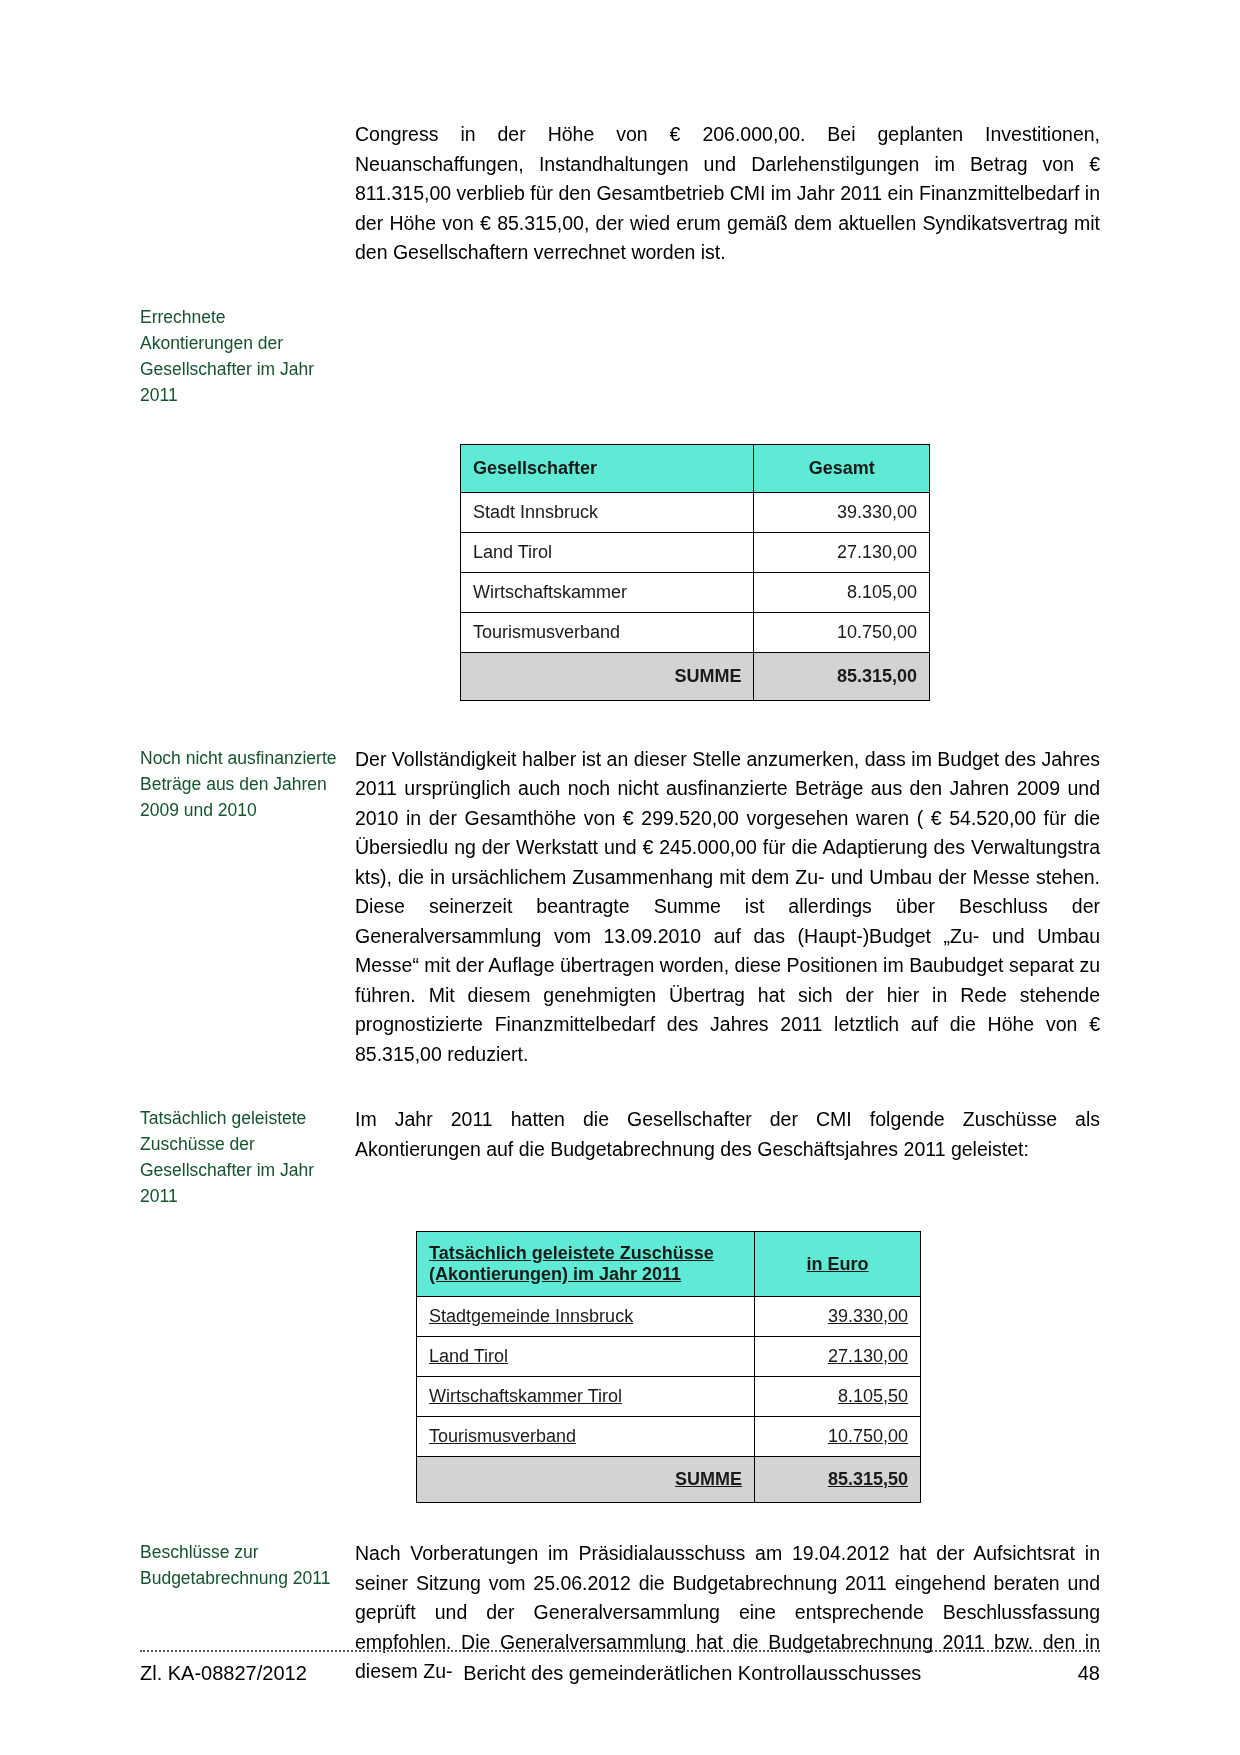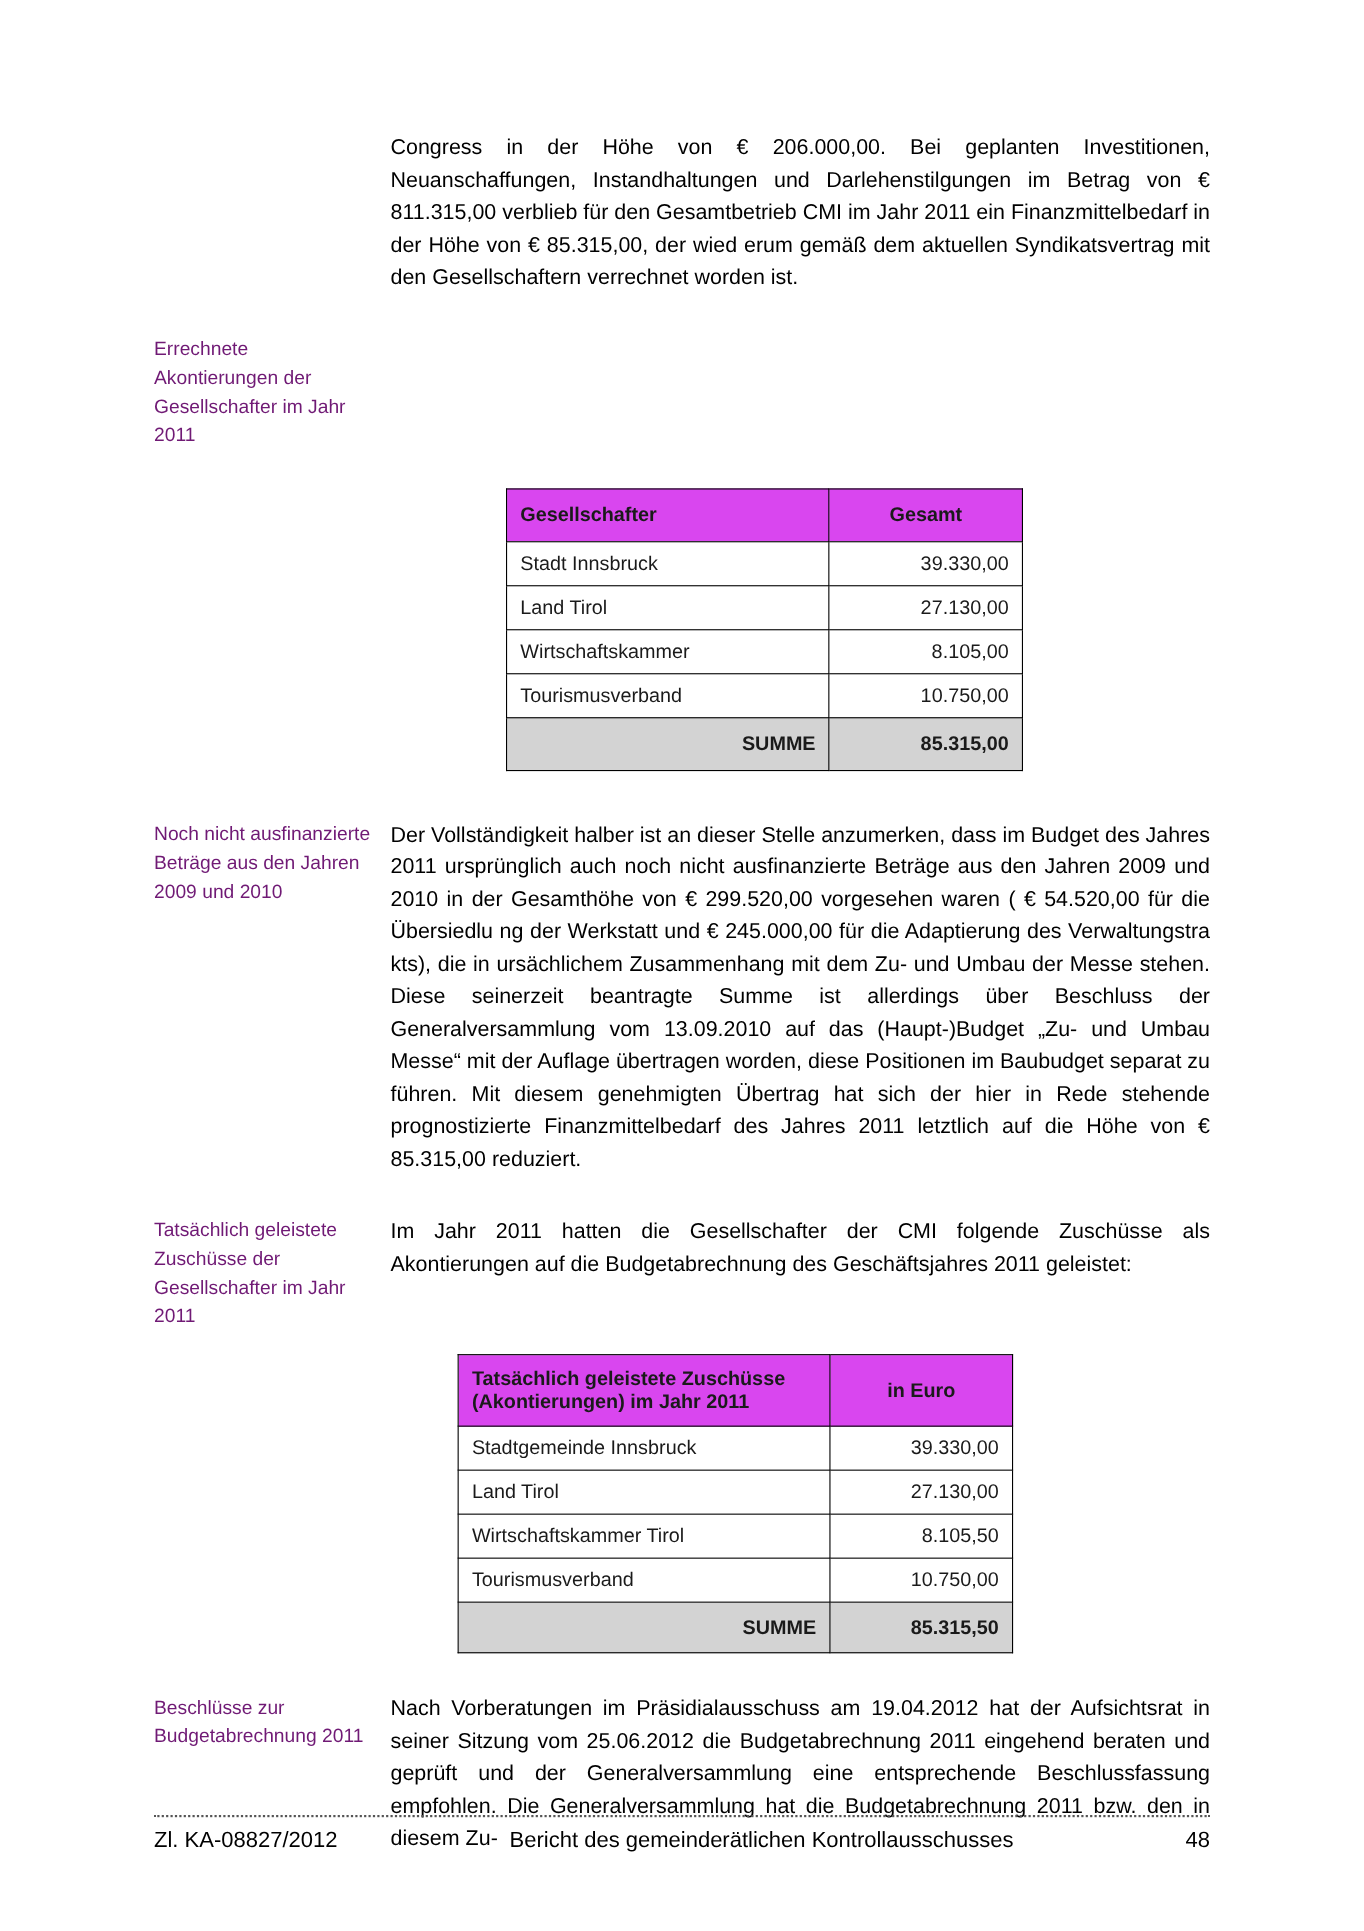--- a/index.html
+++ b/index.html
@@ -22,21 +22,21 @@
     padding: 120px 140px 0 140px;
   }
   .block {
     display: flex;
     align-items: flex-start;
     margin-bottom: 0;
   }
   .margin-note {
     width: 215px;
     flex: 0 0 215px;
-    color: #701a75;
+    color: #14532d;
     font-size: 17.5px;
     line-height: 26px;
     padding-right: 14px;
     box-sizing: border-box;
   }
   .margin-note.empty {
     min-height: 1px;
   }
   .body-col {
     flex: 1 1 auto;
@@ -65,21 +65,21 @@
     background: #fff;
     font-size: 18px;
   }
   table.data td, table.data th {
     border: 1px solid #000;
     padding: 9px 12px;
     font-weight: normal;
     vertical-align: middle;
   }
   table.data thead th {
-    background: #d946ef;
+    background: #5eead4;
     font-weight: bold;
     text-align: left;
   }
   table.data thead th.num {
     text-align: center;
   }
   table.data td.num {
     text-align: right;
     white-space: nowrap;
   }
@@ -97,21 +97,21 @@
 
   
   #table-2 { width: 505px; }
   #table-2 td.label, #table-2 th.label { width: 350px; }
   #table-2 td.num, #table-2 th.num { width: 155px; }
   #table-2 thead th { padding-top: 11px; padding-bottom: 11px; }
   #table-2 thead th.num { vertical-align: middle; }
   #table-2 tr.total td { padding-top: 12px; padding-bottom: 12px; }
 
   .table-offset-1 { margin-left: 150px; }
-  .table-offset-2 { margin-left: 97px; }
+  .table-offset-2 { margin-left: 97px; text-decoration: underline; }
 
   
   .footer {
     position: absolute;
     left: 140px;
     right: 140px;
     bottom: 70px;
   }
   .footer .dots {
     border-top: 2px dotted #555;

